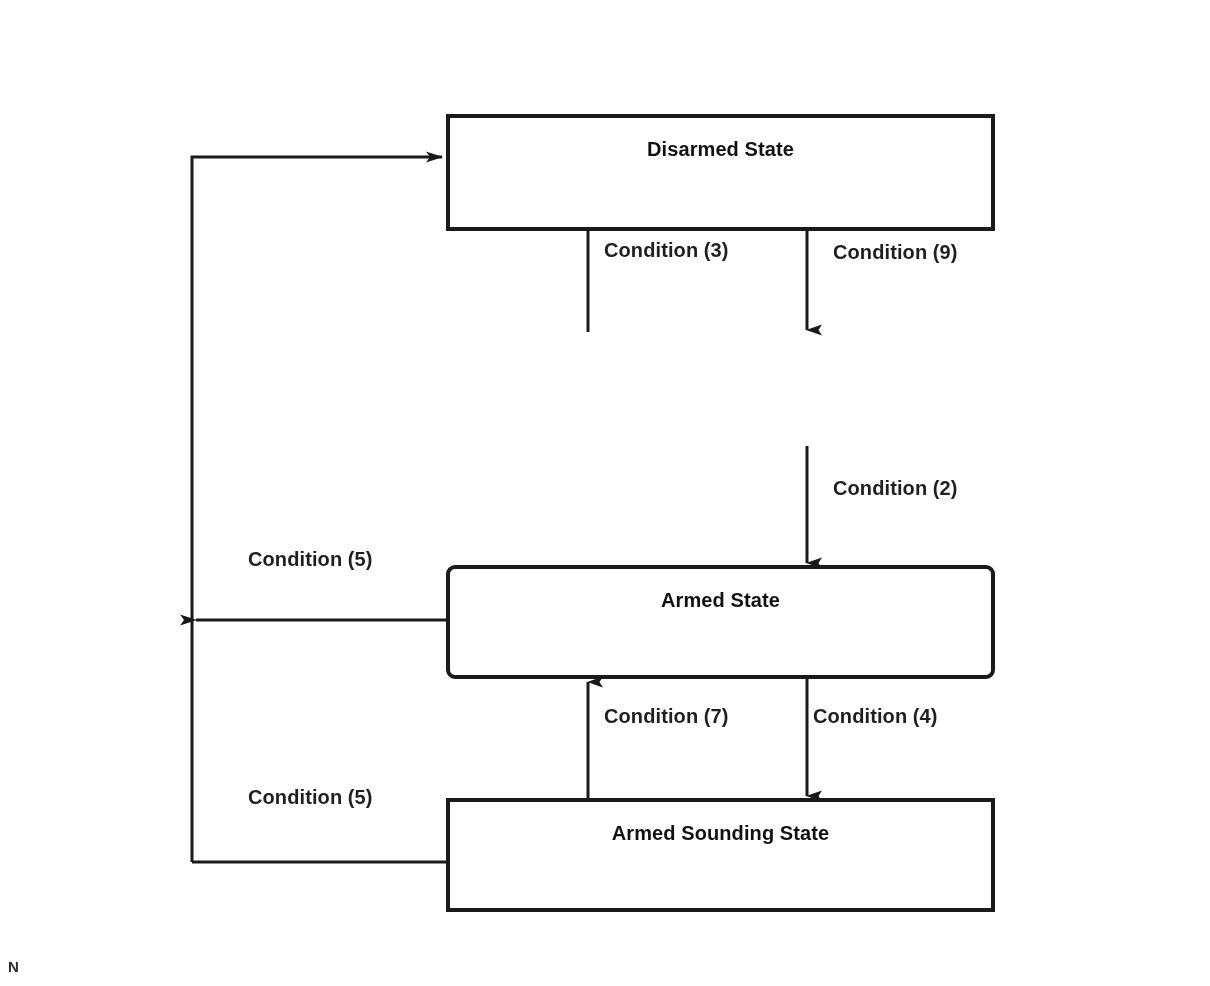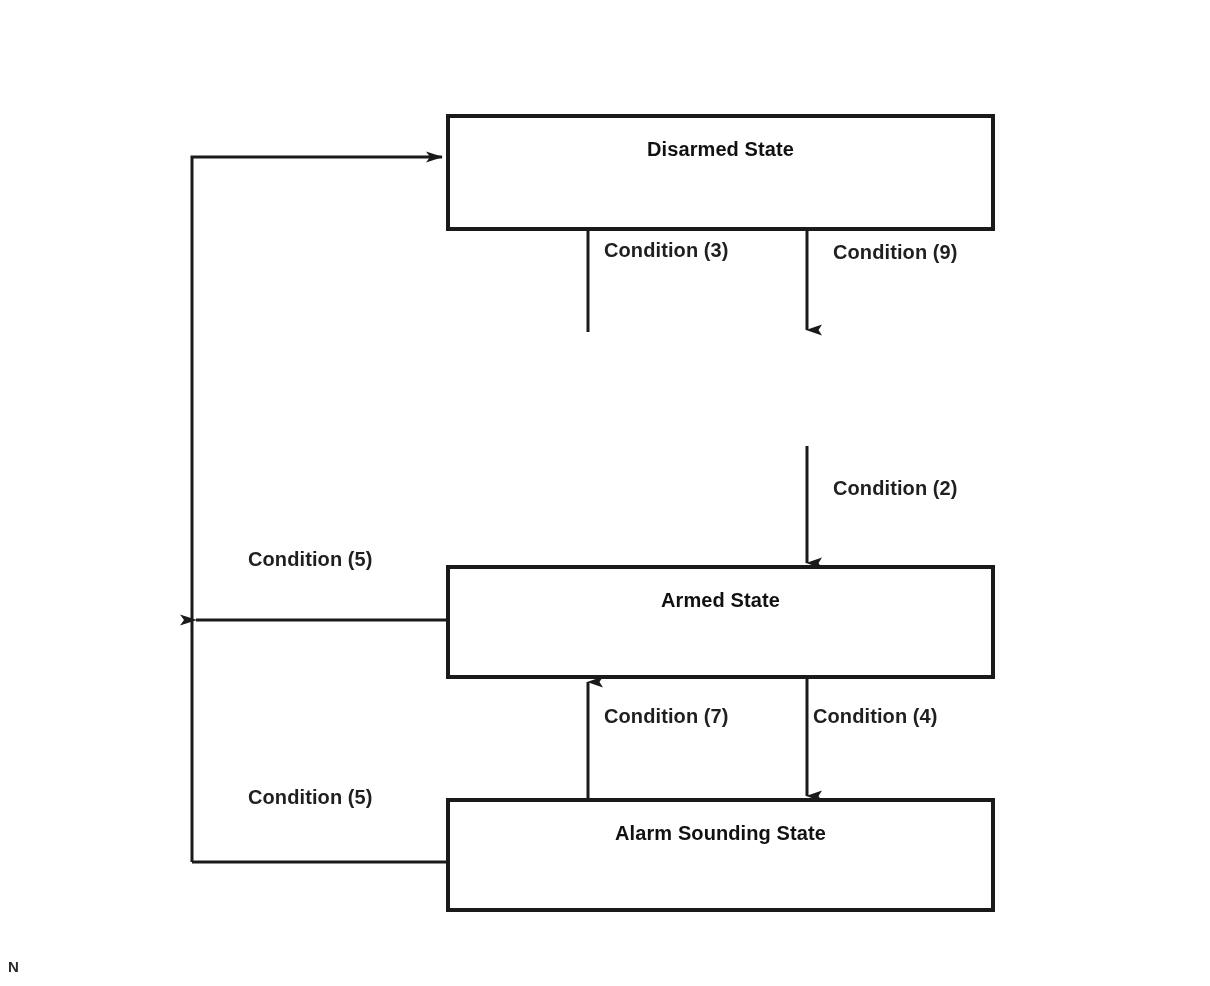--- a/index.html
+++ b/index.html
@@ -97,26 +97,26 @@
     <path d="M 446 620 L 196 620" fill="none" stroke="#1a1a1a" stroke-width="3" marker-end="url(#arrow-left)"></path>
 
     <path d="M 192 862 L 192 157 L 442 157" fill="none" stroke="#1a1a1a" stroke-width="3" marker-end="url(#arrow-right)"></path>
   </svg>
 
   <div class="state-node" style="left:446px; top:98px; width:549px; height:117px;margin-top:16px;">
     <div class="state-node-label">Disarmed State</div>
   </div>
 
 
-  <div class="state-node" style="left:446px; top:565px; width:549px; height:114px;">
+  <div class="state-node" style="left:446px; top:565px; width:549px; height:114px;border-radius:9px;">
     <div class="state-node-label">Armed State</div>
   </div>
 
   <div class="state-node" style="left:446px; top:798px; width:549px; height:114px;">
-    <div class="state-node-label">Alarm Sounding State</div>
+    <div class="state-node-label">Armed Sounding State</div>
   </div>
 
   <div class="edge-label" style="left:604px; top:239px;">Condition (3)</div>
 
   <div class="edge-label" style="left:833px; top:241px;">Condition (9)</div>
 
   <div class="edge-label" style="left:833px; top:477px;">Condition (2)</div>
 
   <div class="edge-label" style="left:248px; top:548px;">Condition (5)</div>
 

